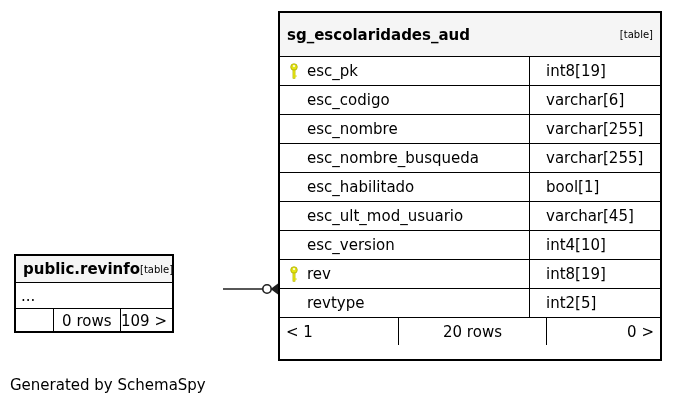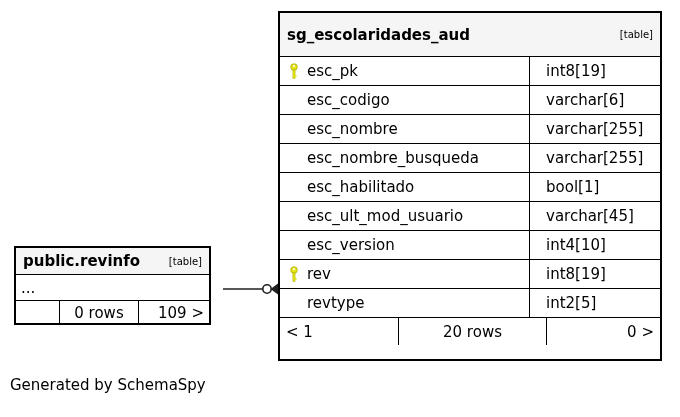--- a/index.html
+++ b/index.html
@@ -18,21 +18,21 @@
   }
   #canvas { position: relative; width: 680px; height: 417px; overflow: hidden; }
 
   .entity {
     position: absolute;
     background: #fff;
     border: 2px solid var(--border);
     box-sizing: border-box;
   }
   #main-entity { left: 278px; top: 11px; width: 384px; height: 350px; }
-  #rev-entity  { left: 14px;  top: 246px; width: 197px; height: 79px; }
+  #rev-entity  { left: 14px;  top: 254px; width: 160px; height: 79px; }
 
   .entity-header {
     display: flex; justify-content: space-between; align-items: center;
     background: var(--header-bg);
     border-bottom: 1px solid var(--border);
     padding: 0 7px;
     box-sizing: border-box;
     white-space: nowrap;
   }
   #main-entity .entity-header { height: 44px; }

